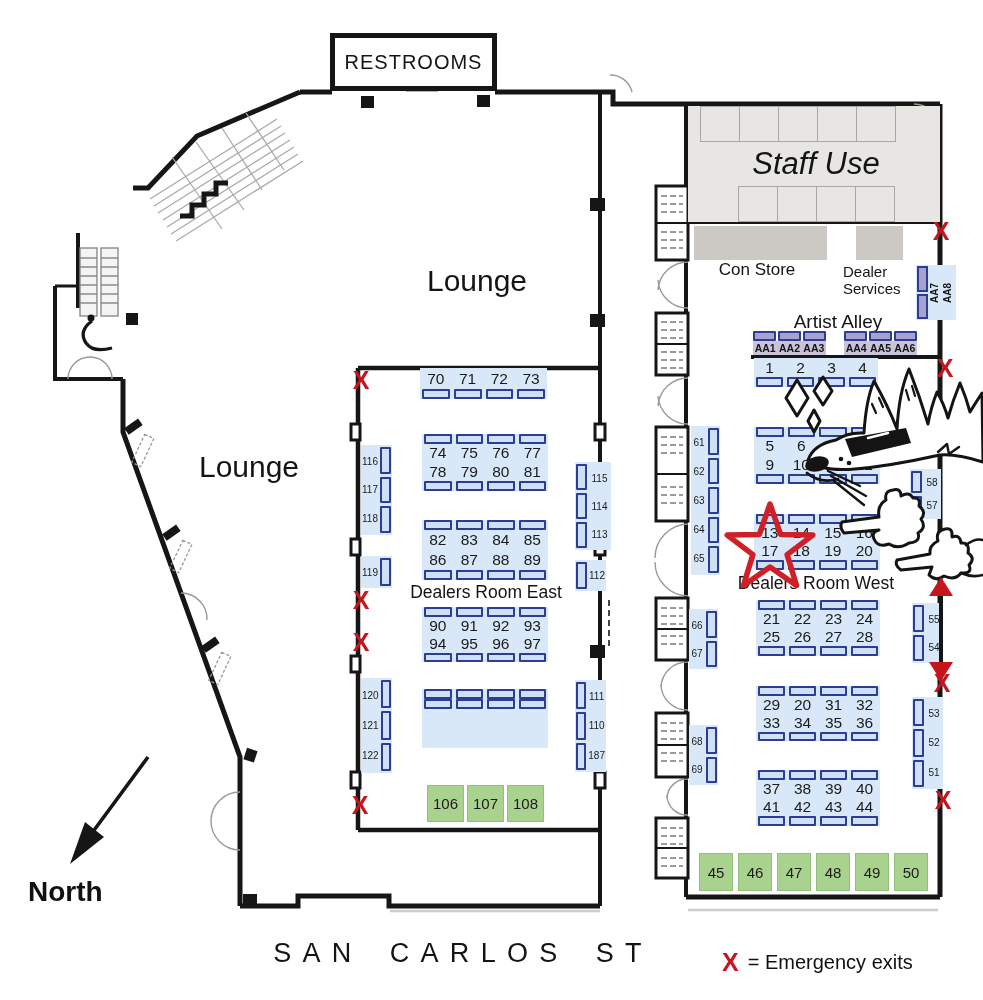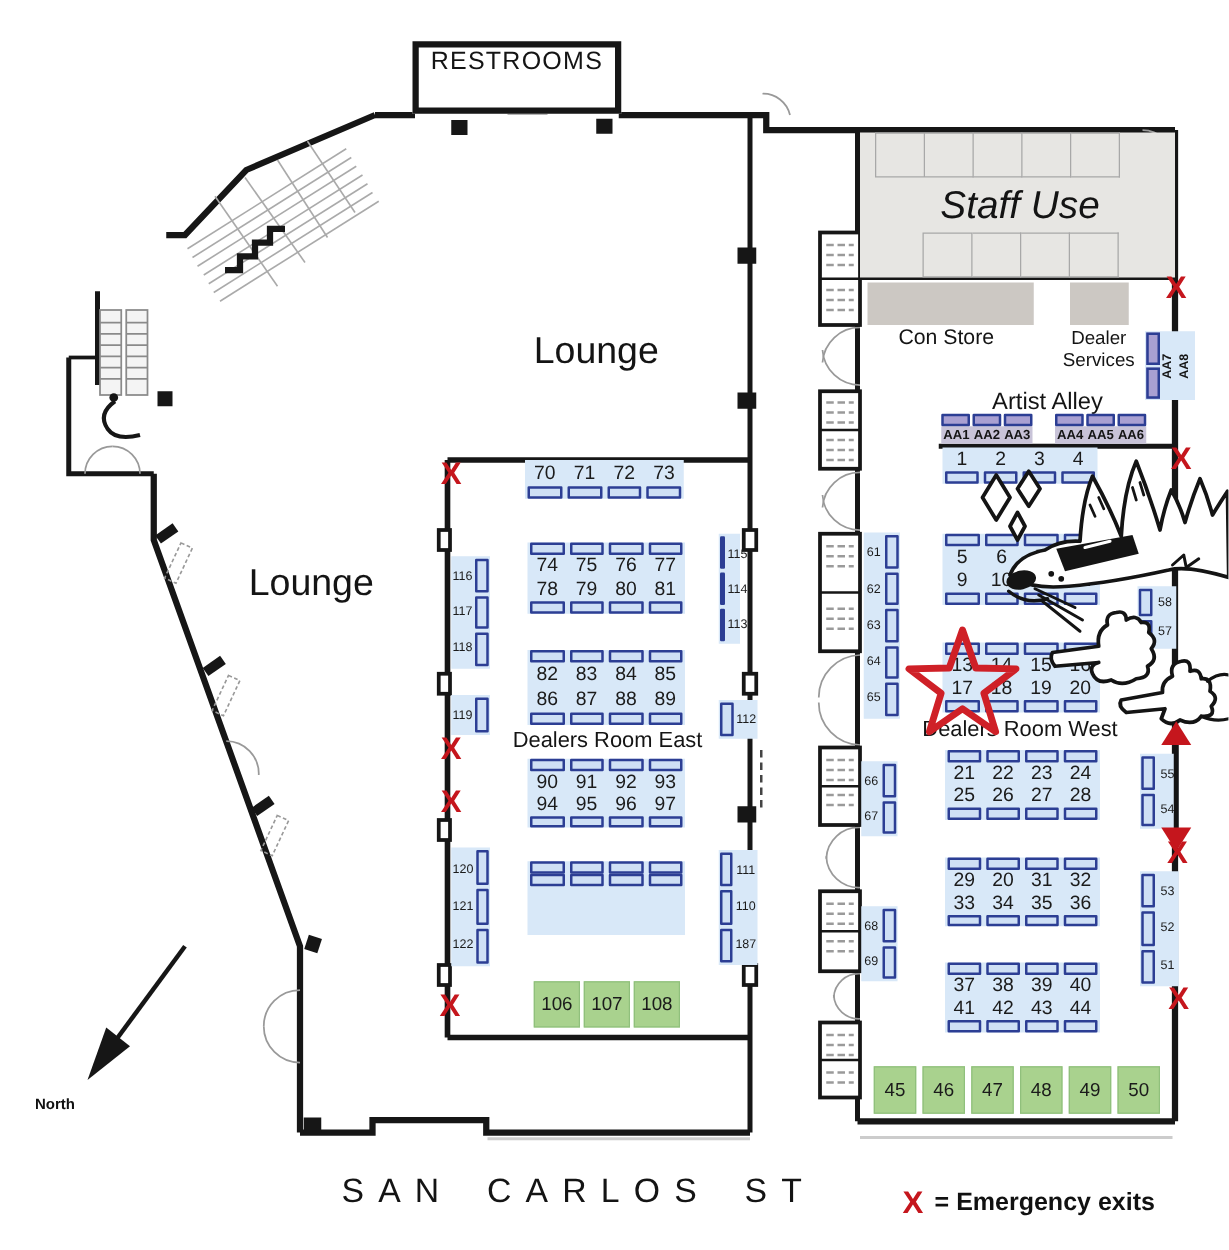--- a/index.html
+++ b/index.html
@@ -40,32 +40,32 @@
 .aatables{display:flex;gap:2px;height:10px}
 .aatables i{flex:1;background:#a9a0d2;border:2px solid #2c3e94;border-radius:1px}
 .aalabels{display:flex;background:#c8c3d8;padding:1px 0}
 .aalab{flex:1;text-align:center;font-size:10.5px;font-weight:700;color:#141414}
 .aaside{position:absolute;display:flex;gap:1px;z-index:3;background:#d8e8f8;padding:1px}
 .aaside .vtables{width:11px;display:flex;flex-direction:column;gap:2px}
 .aaside .vtables i{flex:1;background:#a9a0d2;border:2px solid #2c3e94}
 .aalabels-v{display:flex}
 .aalab-v{writing-mode:vertical-rl;transform:rotate(180deg);font-size:10px;font-weight:700;text-align:center;width:13px;color:#141414}
 
-#restrooms-box{position:absolute;left:330px;top:33px;width:167px;height:58px;border:5px solid #161616;background:#fff;display:flex;justify-content:center;z-index:2}
+#restrooms-box{position:absolute;left:330px;top:33px;width:167px;height:58px;border:5px solid #161616;background:#fff;display:flex;align-items:center;justify-content:center;z-index:2}
 #restrooms-box .roomlbl{font-size:20px;letter-spacing:1px;color:#141414}
 
 .xmark{position:absolute;transform:translate(-50%,-54%);color:#c5161d;font-weight:700;font-size:25px;z-index:7;line-height:1}
 
 #legend{position:absolute;left:722px;top:948px;display:flex;align-items:center;z-index:3}
 #legend .xsym{color:#c5161d;font-weight:700;font-size:25px;margin-right:9px}
-#legend .ltext{font-weight:700;font-size:20px;color:#111}
+#legend .ltext{font-weight:400;font-size:20px;color:#111}
 
 .lounge{font-size:30px}
 .street{font-size:27px;letter-spacing:0.42em;word-spacing:0.3em}
-#north-label{position:absolute;left:28px;top:876px;font-weight:700;font-size:12px;color:#111;z-index:3}
+#north-label{position:absolute;left:28px;top:876px;font-weight:700;font-size:28px;color:#111;z-index:3}
 .roomname{font-size:17.5px}
 .smallname{font-size:17px}
 </style>
 </head>
 <body>
 
 <div id="stage">
 
   <svg class="svglayer" id="base-svg" width="983" height="1000" viewBox="0 0 983 1000">
     <g stroke="#161616" fill="none">
@@ -220,21 +220,21 @@
     <div class="lbl" style="left:128px;top:58px;font-size:31px;font-style:italic">Staff Use</div>
   </div>
   <div class="graystub" style="left:694px;top:226px;width:133px;height:34px"></div>
   <div class="graystub" style="left:856px;top:226px;width:47px;height:34px"></div>
 
   <div id="restrooms-box">
     <span class="roomlbl">RESTROOMS</span>
   </div>
 
   <div class="lbl smallname" style="left:757px;top:270px">Con Store</div>
-  <div class="lbl" style="left:879px;top:280px;font-size:15px;white-space:normal;width:72px;text-align:center;line-height:1.1">Dealer Services</div>
+  <div class="lbl" style="left:879px;top:280px;font-size:15px;white-space:normal;width:72px;text-align:left;line-height:1.1">Dealer Services</div>
   <div class="lbl" style="left:838px;top:322px;font-size:19px">Artist Alley</div>
   <div class="lbl lounge" style="left:477px;top:281px">Lounge</div>
   <div class="lbl lounge" style="left:249px;top:467px">Lounge</div>
   <div class="lbl roomname" style="left:486px;top:592px">Dealers Room East</div>
   <div class="lbl roomname" style="left:816px;top:583px">Dealers Room West</div>
   <div class="lbl street" style="left:463px;top:953px">SAN CARLOS ST</div>
   <div id="north-label">North</div>
 
   <div class="aagroup" style="left:753px;top:331px;width:73px">
     <div class="aatables">
@@ -650,21 +650,21 @@
         <span class="num">120</span>
         <span class="num">121</span>
         <span class="num">122</span>
       </div>
     <div class="vtables">
         <i></i>
         <i></i>
         <i></i>
       </div>
   </div>
-  <div class="vcol nright" style="left:575px;top:427px;width:17px;height:88px">
+  <div class="vcol nright" style="left:575px;top:462px;width:36px;height:88px">
     <div class="vnums">
         <span class="num">115</span>
         <span class="num">114</span>
         <span class="num">113</span>
       </div>
     <div class="vtables">
         <i></i>
         <i></i>
         <i></i>
       </div>

